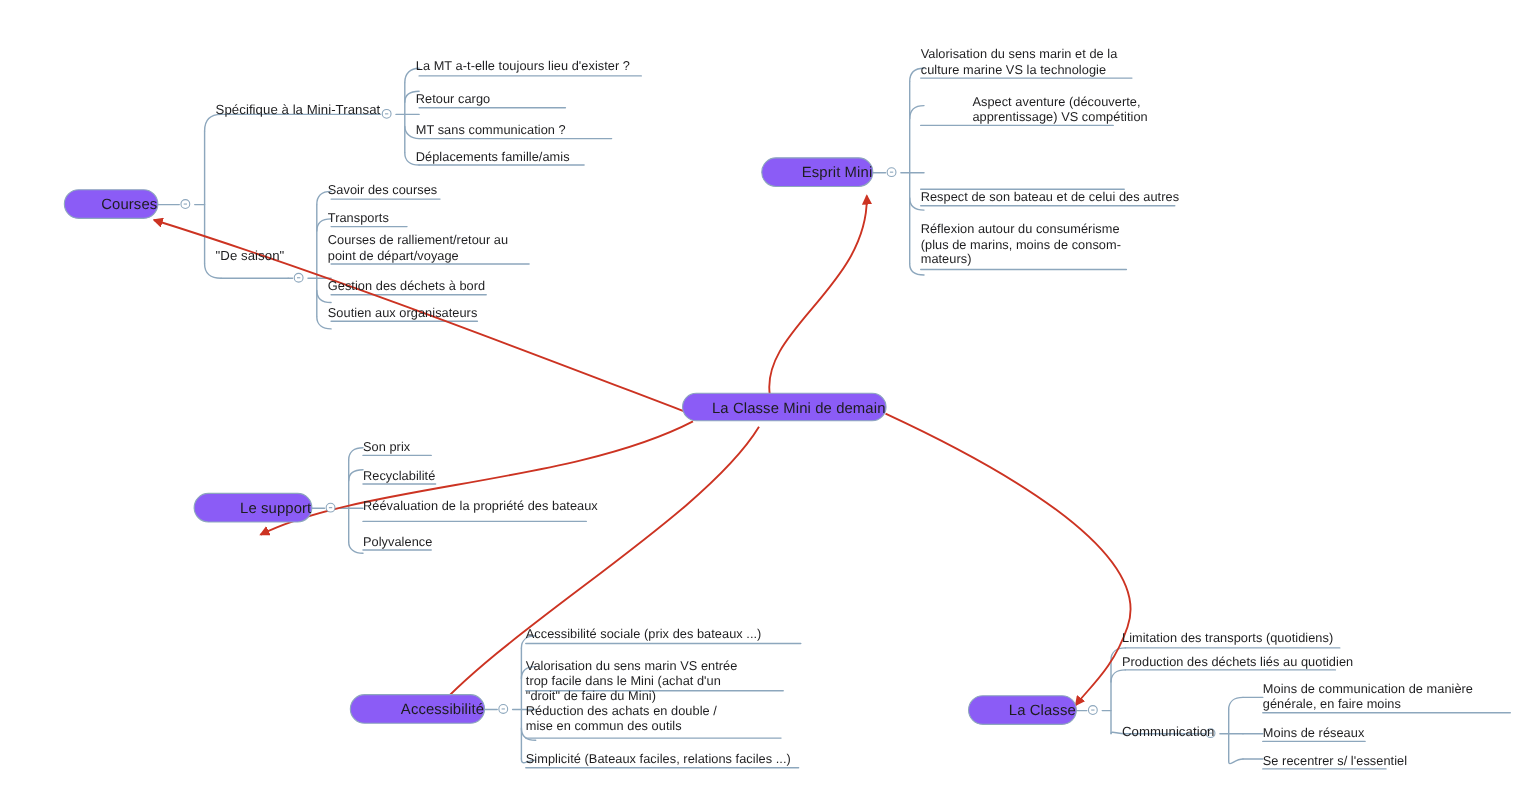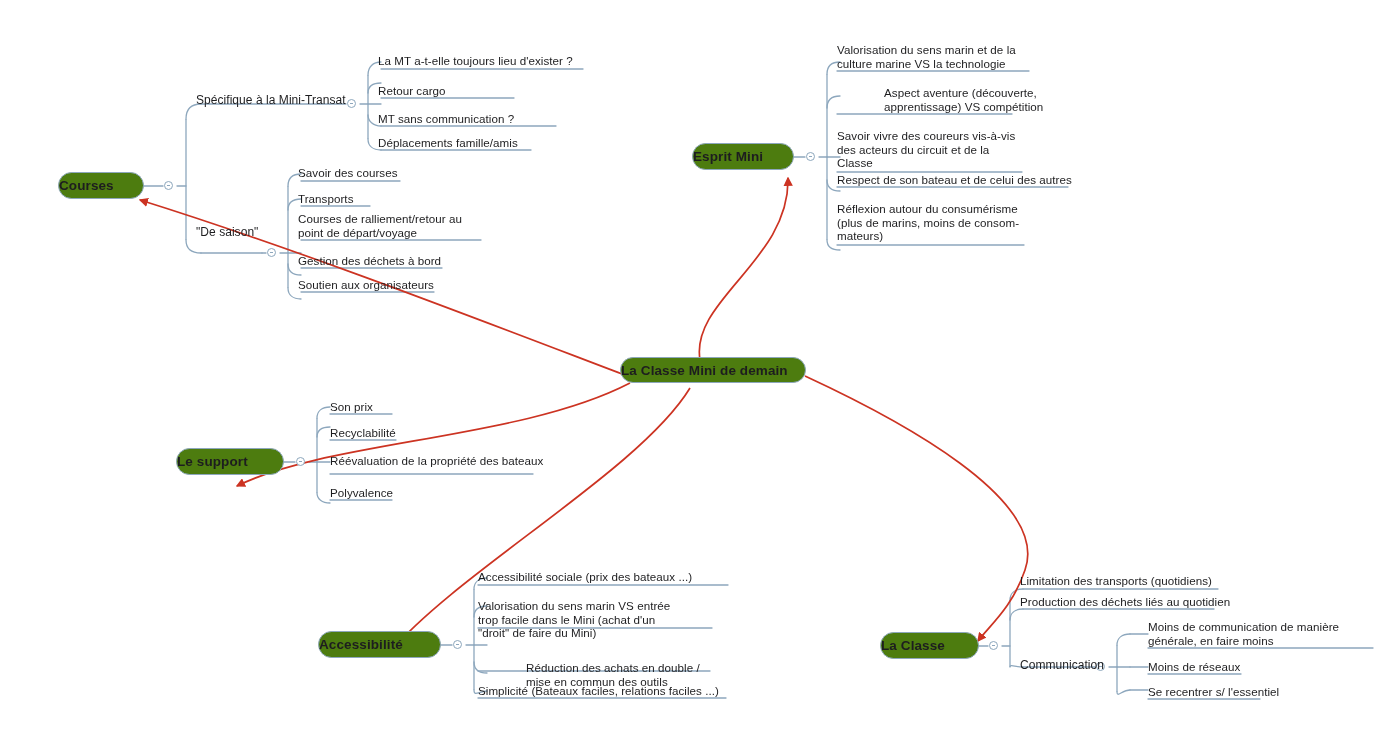--- a/index.html
+++ b/index.html
@@ -27,29 +27,28 @@
     left: 0; top: 0;
     width: 1379px;
     height: 735px;
     pointer-events: none;
   }
   .node {
     position: absolute;
     box-sizing: border-box;
     border: 1.3px solid #8da7bd;
     border-radius: 14px;
-    background: #4d7c0f;
+    background: #8b5cf6;
     display: flex;
     align-items: center;
-    justify-content: flex-start;
+    justify-content: flex-end;
     font-size: 13.5px;
     color: #1d1d1f;
     letter-spacing: 0.1px;
     white-space: nowrap;
-    font-weight: bold;
   }
   .node.root {
     font-size: 13.5px;
   }
   .leaf {
     position: absolute;
     font-size: 11.6px;
     line-height: 13.6px;
     color: #1d1d1f;
     white-space: pre;
@@ -259,38 +258,35 @@
   <div class="leaf" style="left:298px; top:192px;">Transports</div>
   <div class="leaf" style="left:298px; top:212px;">Courses de ralliement/retour au
 point de départ/voyage</div>
   <div class="leaf" style="left:298px; top:254px;">Gestion des déchets à bord</div>
   <div class="leaf" style="left:298px; top:278px;">Soutien aux organisateurs</div>
 
   <div class="leaf" style="left:837px; top:43px;">Valorisation du sens marin et de la
 culture marine VS la technologie</div>
   <div class="leaf" style="left:884px; top:86px;">Aspect aventure (découverte,
 apprentissage) VS compétition</div>
-  <div class="leaf" style="left:837px; top:129px;">Savoir vivre des coureurs vis-à-vis
-des acteurs du circuit et de la
-Classe</div>
   <div class="leaf" style="left:837px; top:173px;">Respect de son bateau et de celui des autres</div>
   <div class="leaf" style="left:837px; top:202px;">Réflexion autour du consumérisme
 (plus de marins, moins de consom-
 mateurs)</div>
 
   <div class="leaf" style="left:330px; top:400px;">Son prix</div>
   <div class="leaf" style="left:330px; top:426px;">Recyclabilité</div>
   <div class="leaf" style="left:330px; top:454px;">Réévaluation de la propriété des bateaux</div>
   <div class="leaf" style="left:330px; top:486px;">Polyvalence</div>
 
   <div class="leaf" style="left:478px; top:570px;">Accessibilité sociale (prix des bateaux ...)</div>
   <div class="leaf" style="left:478px; top:599px;">Valorisation du sens marin VS entrée
 trop facile dans le Mini (achat d'un
 "droit" de faire du Mini)</div>
-  <div class="leaf" style="left:478px; top:661px;margin-left:48px;">Réduction des achats en double /
+  <div class="leaf" style="left:478px; top:640px;">Réduction des achats en double /
 mise en commun des outils</div>
   <div class="leaf" style="left:478px; top:684px;">Simplicité (Bateaux faciles, relations faciles ...)</div>
 
   <div class="leaf" style="left:1020px; top:574px;">Limitation des transports (quotidiens)</div>
   <div class="leaf" style="left:1020px; top:595px;">Production des déchets liés au quotidien</div>
   <div class="leaf" style="left:1148px; top:620px;">Moins de communication de manière
 générale, en faire moins</div>
   <div class="leaf" style="left:1148px; top:660px;">Moins de réseaux</div>
   <div class="leaf" style="left:1148px; top:685px;">Se recentrer s/ l'essentiel</div>
 

